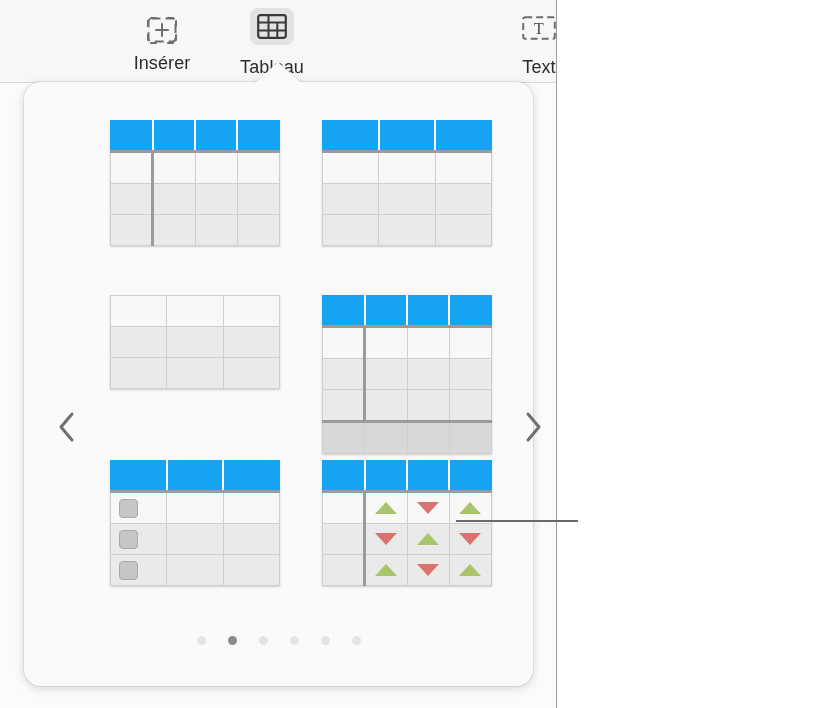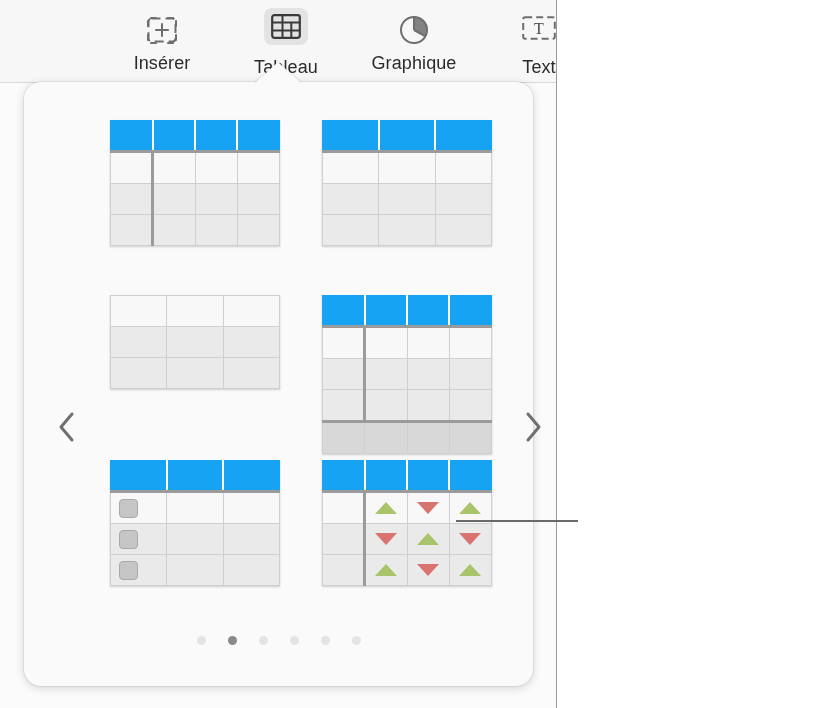--- a/index.html
+++ b/index.html
@@ -70,21 +70,21 @@
     background: #e3e3e3;
   }
   .tb-label {
     font-size: 18px;
     color: #2b2b2b;
     letter-spacing: .1px;
     white-space: nowrap;
     text-align: center;
   }
   #tb-inserer { left: 110px; }
-  #tb-tableau { left: 234px; gap: 11px; }
+  #tb-tableau { left: 220px; gap: 11px; }
   #tb-graphique { left: 362px; }
   #tb-texte { left: 487px; }
   #tb-texte .tb-label { margin-left: 0; margin-top: 8px; }
 
   
   .popover {
     position: absolute;
     left: 24px;
     top: 82px;
     width: 509px;
@@ -248,30 +248,20 @@
       <div class="tb-item active" id="tb-tableau">
         <span class="tb-icon-wrap">
           <svg width="30" height="25" viewBox="0 0 30 25">
             <rect x="1.2" y="1.2" width="27.6" height="22.6" rx="2.2" stroke="#3a3a3a" stroke-width="2.2" fill="none"></rect>
             <path d="M1.2 8.6 h27.6 M1.2 16.4 h27.6 M11.5 1.2 v22.6 M20.3 8.6 v15.2" stroke="#3a3a3a" stroke-width="2"></path>
           </svg>
         </span>
         <span class="tb-label">Tableau</span>
       </div>
 
-      <div class="tb-item" id="tb-graphique">
-        <span class="tb-icon-wrap">
-          <svg width="30" height="30" viewBox="0 0 30 30">
-            <circle cx="15" cy="15" r="13" stroke="#6e6e6e" stroke-width="2" fill="none"></circle>
-            <path d="M15 15 L15 2 A13 13 0 0 1 26.6 21.4 Z" fill="#6e6e6e" opacity=".85"></path>
-            <path d="M15 15 L15 2 M15 15 L26.6 21.4" stroke="#6e6e6e" stroke-width="2"></path>
-          </svg>
-        </span>
-        <span class="tb-label">Graphique</span>
-      </div>
 
       <div class="tb-item" id="tb-texte">
         <span class="tb-icon-wrap">
           <svg width="34" height="24" viewBox="0 0 34 24">
             <rect x="1.2" y="1.2" width="31.6" height="21.6" rx="2" stroke="#6e6e6e" stroke-width="2" fill="none" stroke-dasharray="7 4"></rect>
             <text x="17" y="18" font-family="Liberation Serif, serif" font-size="16" fill="#4a4a4a" text-anchor="middle">T</text>
           </svg>
         </span>
         <span class="tb-label">Text</span>
       </div>

